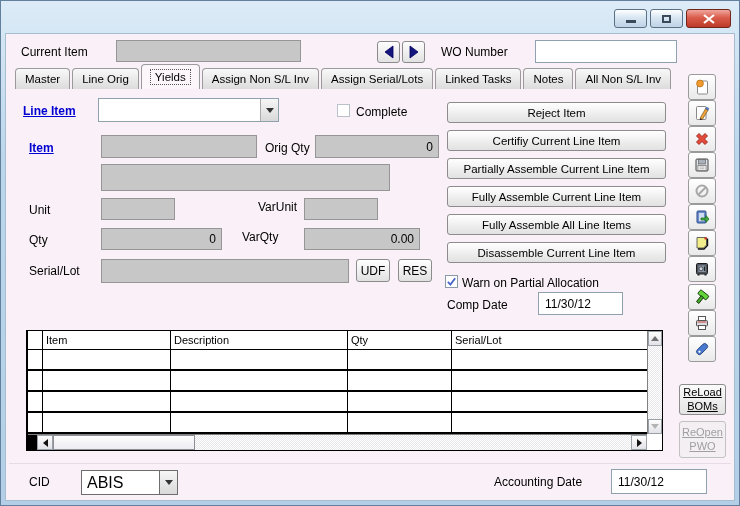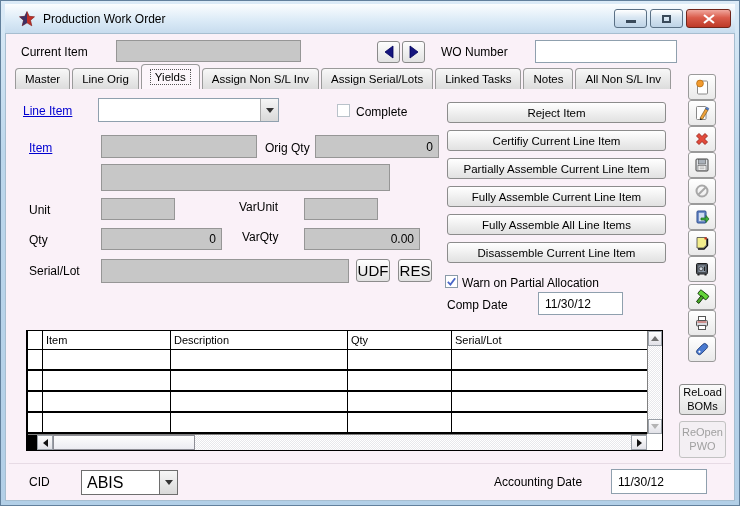--- a/index.html
+++ b/index.html
@@ -15,41 +15,41 @@
     background:linear-gradient(#fbfdfe,#dcebf7 55%,#c7dcee);
     display:flex;align-items:center;gap:8px;padding-left:14px;}
   .title-text{font-size:12px;}
   .winbtns{position:absolute;right:8px;top:8px;display:flex;gap:3px;}
   .winbtn{width:33px;height:19px;border:1px solid #5a7085;border-radius:3px;
     background:linear-gradient(#ffffff,#d8e6f2 45%,#bed3e6);
     display:flex;align-items:center;justify-content:center;cursor:default;}
   .winbtn.close{width:45px;background:linear-gradient(#f0a79d,#da5c4b 45%,#bd3a28);border-color:#71261b;}
   .client{position:absolute;left:4px;top:32px;right:4px;bottom:4px;background:#faf1f8;border:1px solid #a7bed0;}
   .lbl{position:absolute;font-size:12px;white-space:nowrap;}
-  .link{color:#0000d0;text-decoration:underline;}
+  .link{color:#0000d0;text-decoration:underline;font-weight:bold;}
   .gray-field{position:absolute;background:#c7c7c7;border:1px solid #969696;font-size:12px;
     display:flex;align-items:center;padding:0 5px;}
   .gray-field.num{justify-content:flex-end;}
   .white-input{position:absolute;background:#fff;border:1px solid #8fa0ae;font-size:12px;
     font-family:"Liberation Sans",sans-serif;padding:0 6px;outline:none;}
   .navbtn{position:absolute;width:23px;height:22px;border:1px solid #8a8a8a;border-radius:3px;
     background:linear-gradient(#fdfdfd,#e2e2e2);display:flex;align-items:center;justify-content:center;}
   
   .tabs{position:absolute;left:14px;top:63px;height:25px;display:flex;gap:2px;align-items:flex-end;}
   .tab{height:21px;padding:0 9px;display:flex;align-items:center;font-size:11.5px;white-space:nowrap;
     background:linear-gradient(#f8f8f8,#dcdcdc);border:1px solid #9a9a9a;border-bottom:none;
     border-radius:4px 4px 0 0;cursor:default;}
   .tab.active{height:25px;background:#fcf6fb;z-index:2;}
   .tab.active .tab-inner{outline:1px dotted #555;padding:1px 4px;}
   
   .btn{border:1px solid #8c8c8c;border-radius:3px;background:linear-gradient(#ffffff,#e1e1e1);
     font-size:11.5px;font-family:"Liberation Sans",sans-serif;display:flex;align-items:center;justify-content:center;
     white-space:nowrap;cursor:default;}
   .action-btn{position:absolute;left:446px;width:219px;height:21px;}
-  .small-btn{position:absolute;height:23px;font-size:15px;}
+  .small-btn{position:absolute;height:23px;font-size:12px;}
   .checkbox{position:absolute;width:13px;height:13px;background:#fff;border:1px solid #a9b4bd;
     display:flex;align-items:center;justify-content:center;}
   
   .combo{position:absolute;background:#fff;border:1px solid #8fa0ae;display:flex;align-items:center;}
   .combo-text{flex:1;font-size:16px;padding:0 5px;}
   .combo-btn{width:18px;align-self:stretch;border-left:1px solid #aaa;
     background:linear-gradient(#f6f6f6,#d9d9d9);display:flex;align-items:center;justify-content:center;}
   .tri-down{width:0;height:0;border-left:4px solid transparent;border-right:4px solid transparent;border-top:5px solid #333;}
   .cid-combo{border:1px solid #6e6e6e;}
   
@@ -75,38 +75,29 @@
   .hsb-thumb{width:142px;height:100%;background:linear-gradient(#fdfdfd,#ececf2);border:1px solid #8e8e96;flex:none;}
   .tri-up2{width:0;height:0;border-left:4px solid transparent;border-right:4px solid transparent;border-bottom:5px solid #707070;}
   .tri-down2{width:0;height:0;border-left:4px solid transparent;border-right:4px solid transparent;border-top:5px solid #b4b4b4;}
   .tri-left2{width:0;height:0;border-top:4px solid transparent;border-bottom:4px solid transparent;border-right:5px solid #111;}
   .tri-right2{width:0;height:0;border-top:4px solid transparent;border-bottom:4px solid transparent;border-left:5px solid #111;}
   
   .tool{position:absolute;left:687px;width:28px;height:26px;border:1px solid #9a9a9a;border-radius:3px;
     background:linear-gradient(#ffffff,#e9e9e9);display:flex;align-items:center;justify-content:center;}
   .sidebtn{position:absolute;left:678px;width:47px;border:1px solid #8c8c8c;border-radius:3px;
     background:linear-gradient(#fbfbfb,#e3e3e3);font-size:11px;text-align:center;
-    display:flex;align-items:center;justify-content:center;line-height:1.25;}
+    display:flex;align-items:center;justify-content:center;line-height:1.25;text-decoration:underline;}
   .sidebtn.disabled{color:#a0a0a0;border-color:#c2c2c2;background:#f3eff3;}
   .footer-sep{position:absolute;left:8px;right:8px;top:462px;height:1px;background:#e7dbe5;}
 </style>
 </head>
 <body>
 
 <div class="window">
 
-  <div class="titlebar">
-    <span style="display:flex;">
-      <svg width="16" height="16" viewBox="0 0 16 16">
-        <polygon points="8,0.5 10.2,5.3 15.5,5.8 11.5,9.3 12.8,14.8 8,11.8 3.2,14.8 4.5,9.3 0.5,5.8 5.8,5.3" fill="#c13028" stroke="#7a1610" stroke-width="0.6"></polygon>
-        <polygon points="8,0.5 5.8,5.3 0.5,5.8 4.5,9.3 3.2,14.8 8,11.8" fill="#27306e" opacity="0.85"></polygon>
-      </svg>
-    </span>
-    <span class="title-text">Production Work Order</span>
-  </div>
   <div class="winbtns">
     <div class="winbtn">
       <span style="width:10px;height:3px;background:#3a4a5a;margin-top:6px;"></span>
     </div>
     <div class="winbtn">
       <span style="width:9px;height:8px;border:2px solid #3a4a5a;"></span>
     </div>
     <div class="winbtn close">
       <svg width="12" height="10" viewBox="0 0 12 10">
         <path d="M1 1 L11 9 M11 1 L1 9" stroke="#fff" stroke-width="2.2"></path>
@@ -175,21 +166,21 @@
 
   <div class="lbl link" style="left:28px;top:140px;">Item</div>
   <div class="gray-field" style="left:100px;top:134px;width:156px;height:23px;"></div>
   <div class="lbl" style="left:264px;top:140px;">Orig Qty</div>
   <div class="gray-field num" style="left:314px;top:134px;width:124px;height:23px;">0</div>
 
   <div class="gray-field" style="left:100px;top:163px;width:289px;height:27px;"></div>
 
   <div class="lbl" style="left:28px;top:202px;">Unit</div>
   <div class="gray-field" style="left:100px;top:197px;width:74px;height:22px;"></div>
-  <div class="lbl" style="left:238px;top:199px;text-align:center;">VarUnit</div>
+  <div class="lbl" style="left:257px;top:199px;text-align:center;">VarUnit</div>
   <div class="gray-field" style="left:303px;top:197px;width:74px;height:22px;"></div>
 
   <div class="lbl" style="left:28px;top:232px;">Qty</div>
   <div class="gray-field num" style="left:100px;top:227px;width:121px;height:22px;">0</div>
   <div class="lbl" style="left:241px;top:229px;">VarQty</div>
   <div class="gray-field num" style="left:303px;top:227px;width:116px;height:22px;">0.00</div>
 
   <div class="lbl" style="left:28px;top:263px;">Serial/Lot</div>
   <div class="gray-field" style="left:100px;top:258px;width:248px;height:24px;"></div>
   <div class="btn small-btn" style="left:355px;top:258px;width:34px;">UDF</div>

